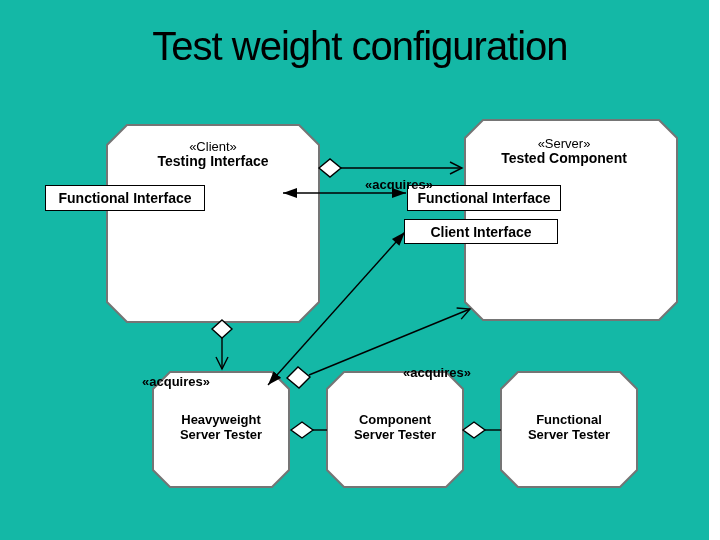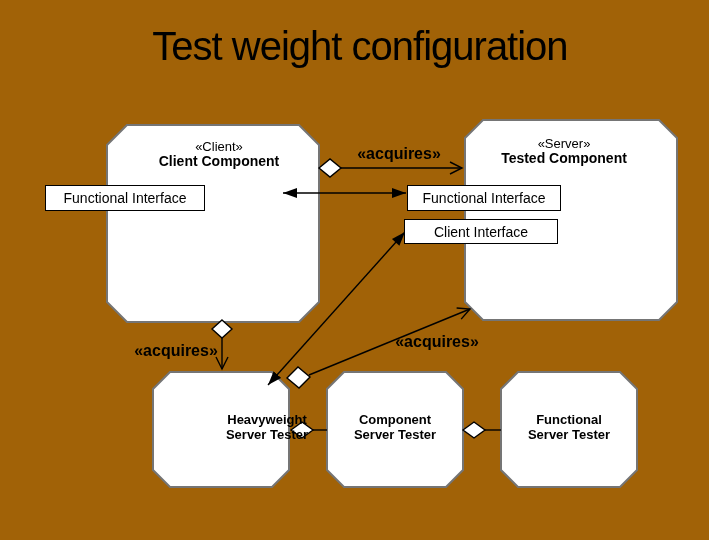--- a/index.html
+++ b/index.html
@@ -1,29 +1,29 @@
 <!DOCTYPE html>
 <html><head>
 <meta charset="utf-8">
 <style>
   html,body{margin:0;padding:0;background:#ffffff;}
-  .slide{position:relative;width:709px;height:540px;background:#a16207;overflow:hidden;
+  .slide{position:relative;width:709px;height:540px;background:#14b8a6;overflow:hidden;
          font-family:"Liberation Sans",sans-serif;color:#000;}
   .title{position:absolute;left:0;top:24px;width:720px;text-align:center;
          font-size:40px;font-weight:400;letter-spacing:-1px;color:#000;}
   svg.diagram{position:absolute;left:0;top:0;width:720px;height:540px;}
   .comp-label{position:absolute;text-align:center;line-height:15px;font-size:13px;}
   .stereo{display:block;font-weight:400;font-size:13px;}
   .cname{display:block;font-weight:700;font-size:14px;}
   .tester{position:absolute;text-align:center;line-height:15px;font-size:13px;font-weight:700;}
   .tester span{display:block;}
   .iface{position:absolute;background:#fff;border:1.5px solid #000;
          display:flex;align-items:center;justify-content:center;
-         font-size:14px;font-weight:400;white-space:nowrap;text-align:right;}
-  .acq{position:absolute;text-align:center;font-size:16px;font-weight:700;white-space:nowrap;}
+         font-size:14px;font-weight:700;white-space:nowrap;text-align:right;}
+  .acq{position:absolute;text-align:center;font-size:13px;font-weight:700;white-space:nowrap;margin-top:32px;}
 </style>
 </head>
 <body>
 
 <div class="slide">
 
   <div class="title">Test weight configuration</div>
 
   <svg class="diagram" viewBox="0 0 720 540" xmlns="http://www.w3.org/2000/svg">
     <defs>
@@ -56,30 +56,30 @@
 
     <line x1="309" y1="375" x2="470" y2="309" stroke="#000" stroke-width="1.4" marker-end="url(#mOpen)"></line>
     <polygon points="287,378 298,367 310,377 299,388" fill="#ffffff" stroke="#000" stroke-width="1.4"></polygon>
 
     <line x1="313" y1="430" x2="327" y2="430" stroke="#000" stroke-width="1.4"></line>
     <polygon points="291,430 302,422 313,430 302,438" fill="#ffffff" stroke="#000" stroke-width="1.4"></polygon>
     <line x1="485" y1="430" x2="501" y2="430" stroke="#000" stroke-width="1.4"></line>
     <polygon points="463,430 474,422 485,430 474,438" fill="#ffffff" stroke="#000" stroke-width="1.4"></polygon>
   </svg>
 
-  <div class="comp-label" style="left:113px;top:139px;width:212px;">
+  <div class="comp-label" style="left:107px;top:139px;width:212px;">
     <span class="stereo">«Client»</span>
-    <span class="cname">Client Component</span>
+    <span class="cname">Testing Interface</span>
   </div>
   <div class="comp-label" style="left:464px;top:136px;width:200px;">
     <span class="stereo">«Server»</span>
     <span class="cname">Tested Component</span>
   </div>
 
-  <div class="tester" style="left:153px;top:412px;width:136px;margin-left:46px;">
+  <div class="tester" style="left:153px;top:412px;width:136px;">
     <span>Heavyweight</span>
     <span>Server Tester</span>
   </div>
   <div class="tester" style="left:327px;top:412px;width:136px;">
     <span>Component</span>
     <span>Server Tester</span>
   </div>
   <div class="tester" style="left:501px;top:412px;width:136px;">
     <span>Functional</span>
     <span>Server Tester</span>

